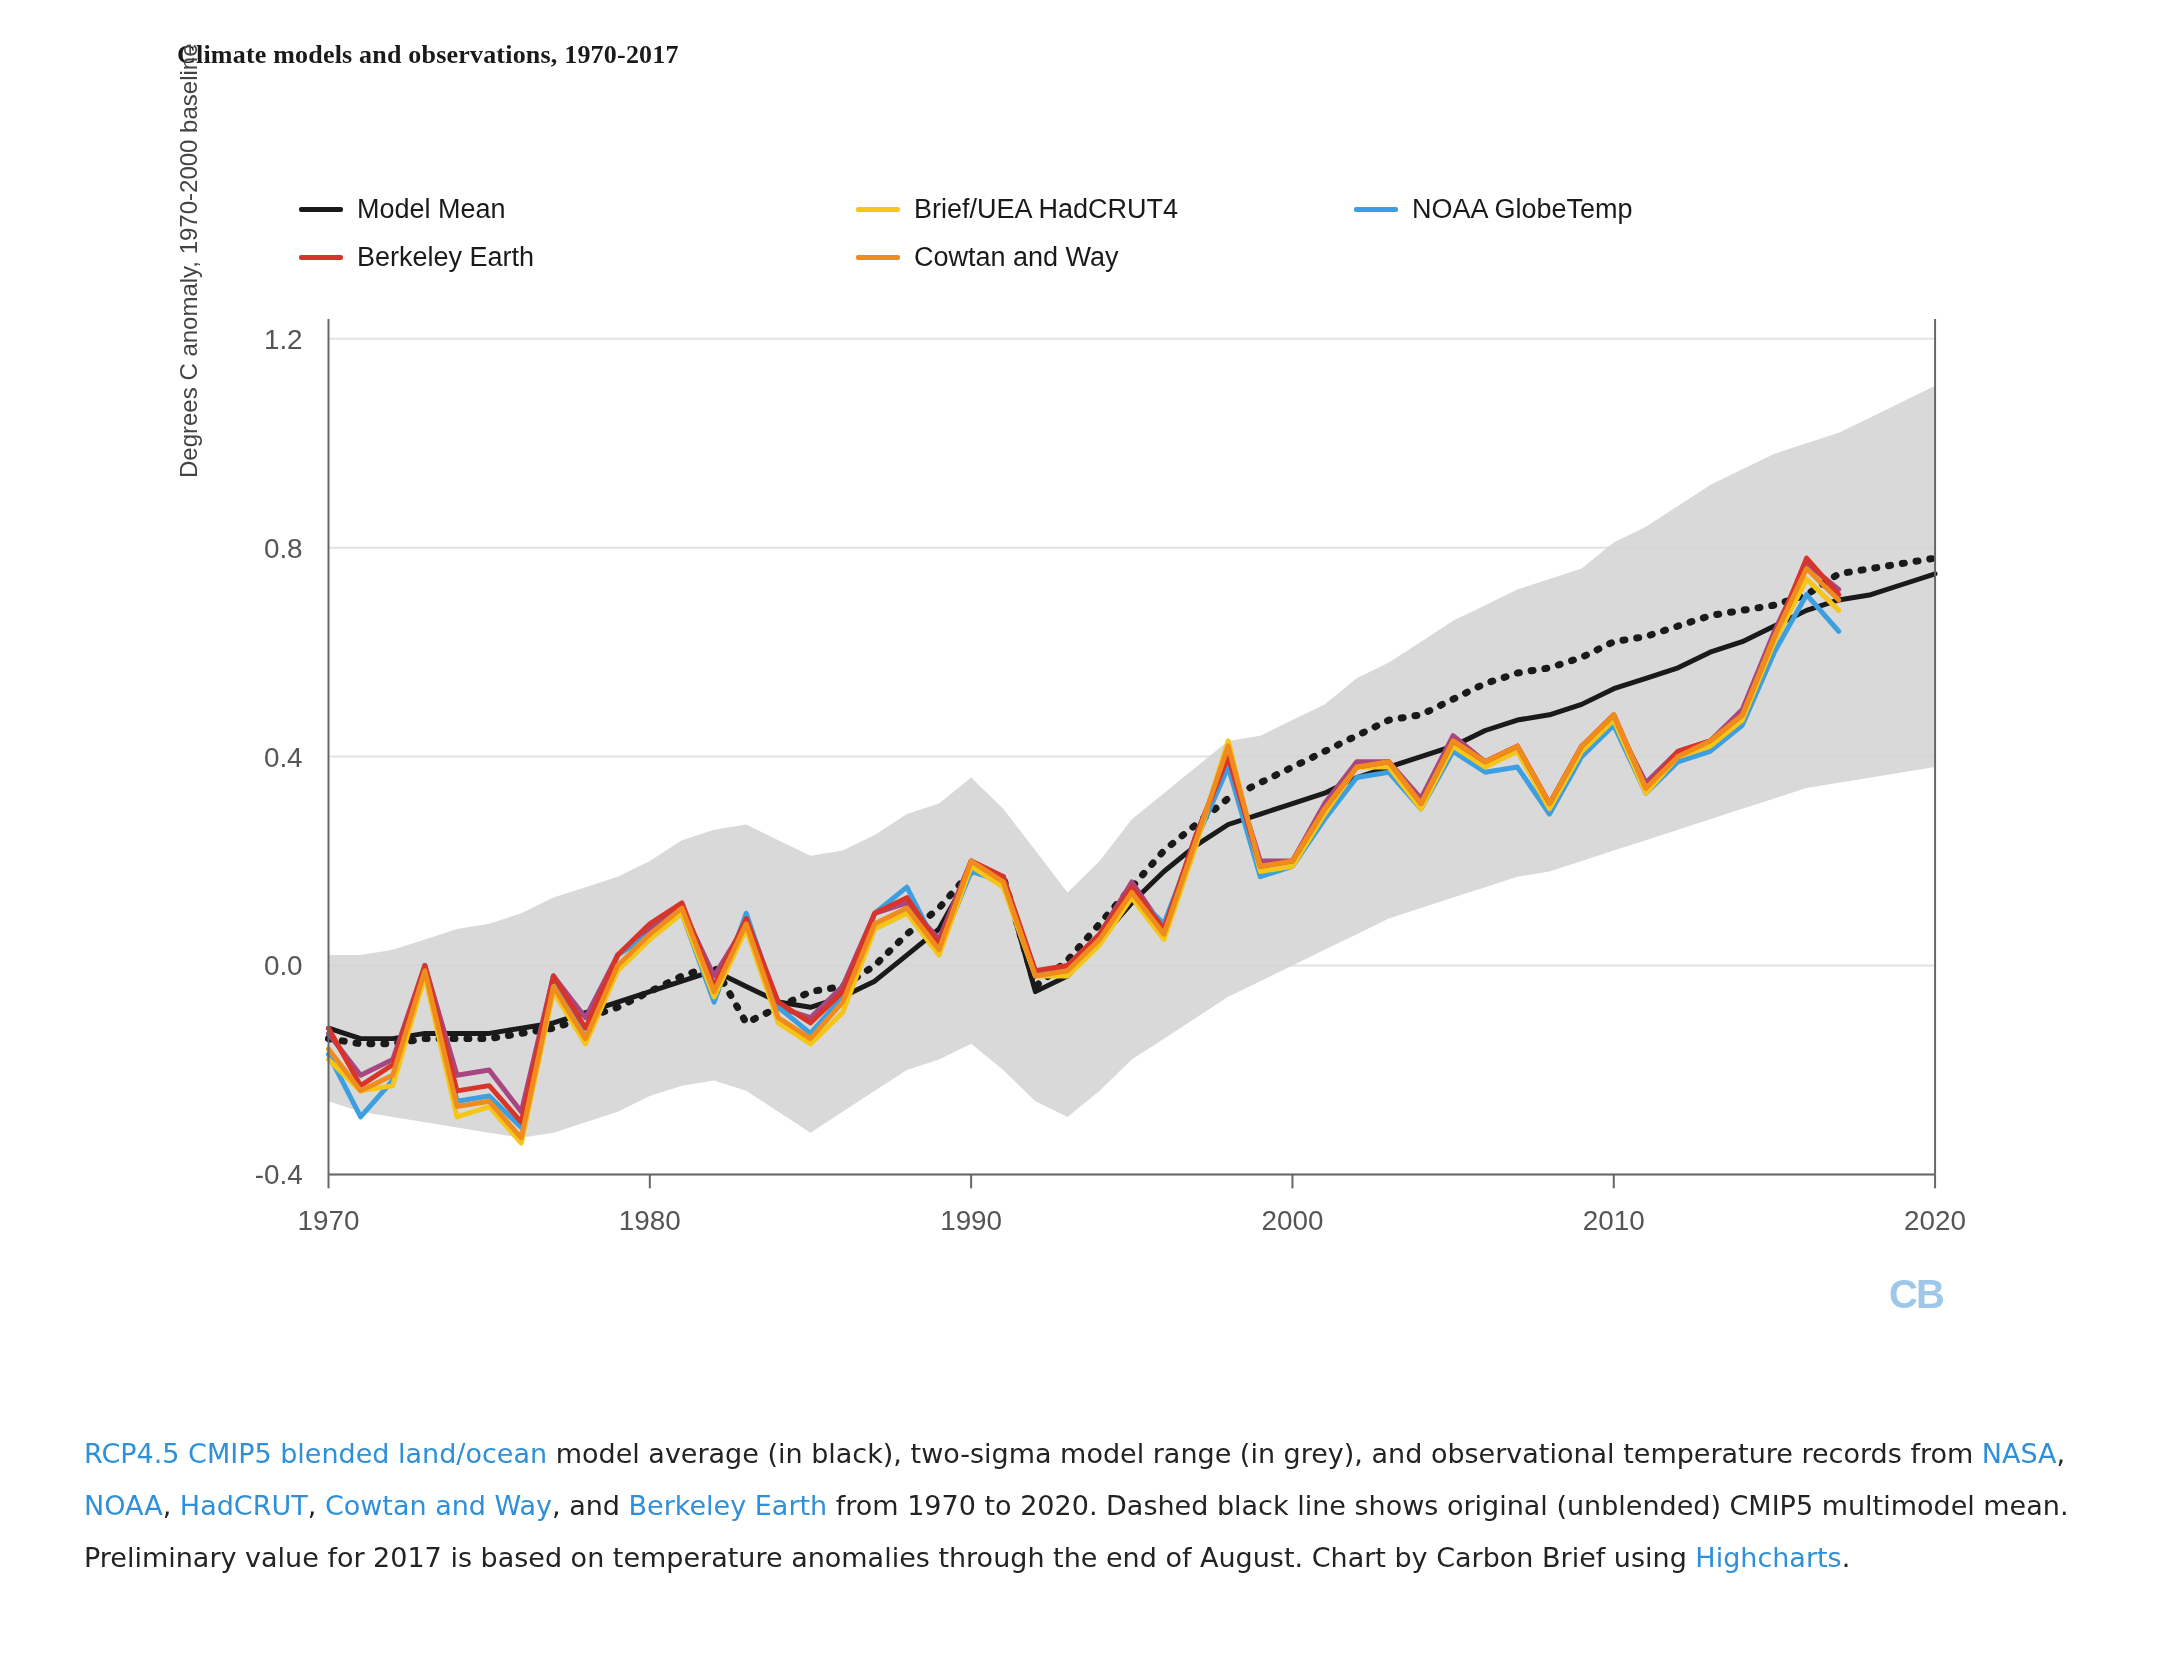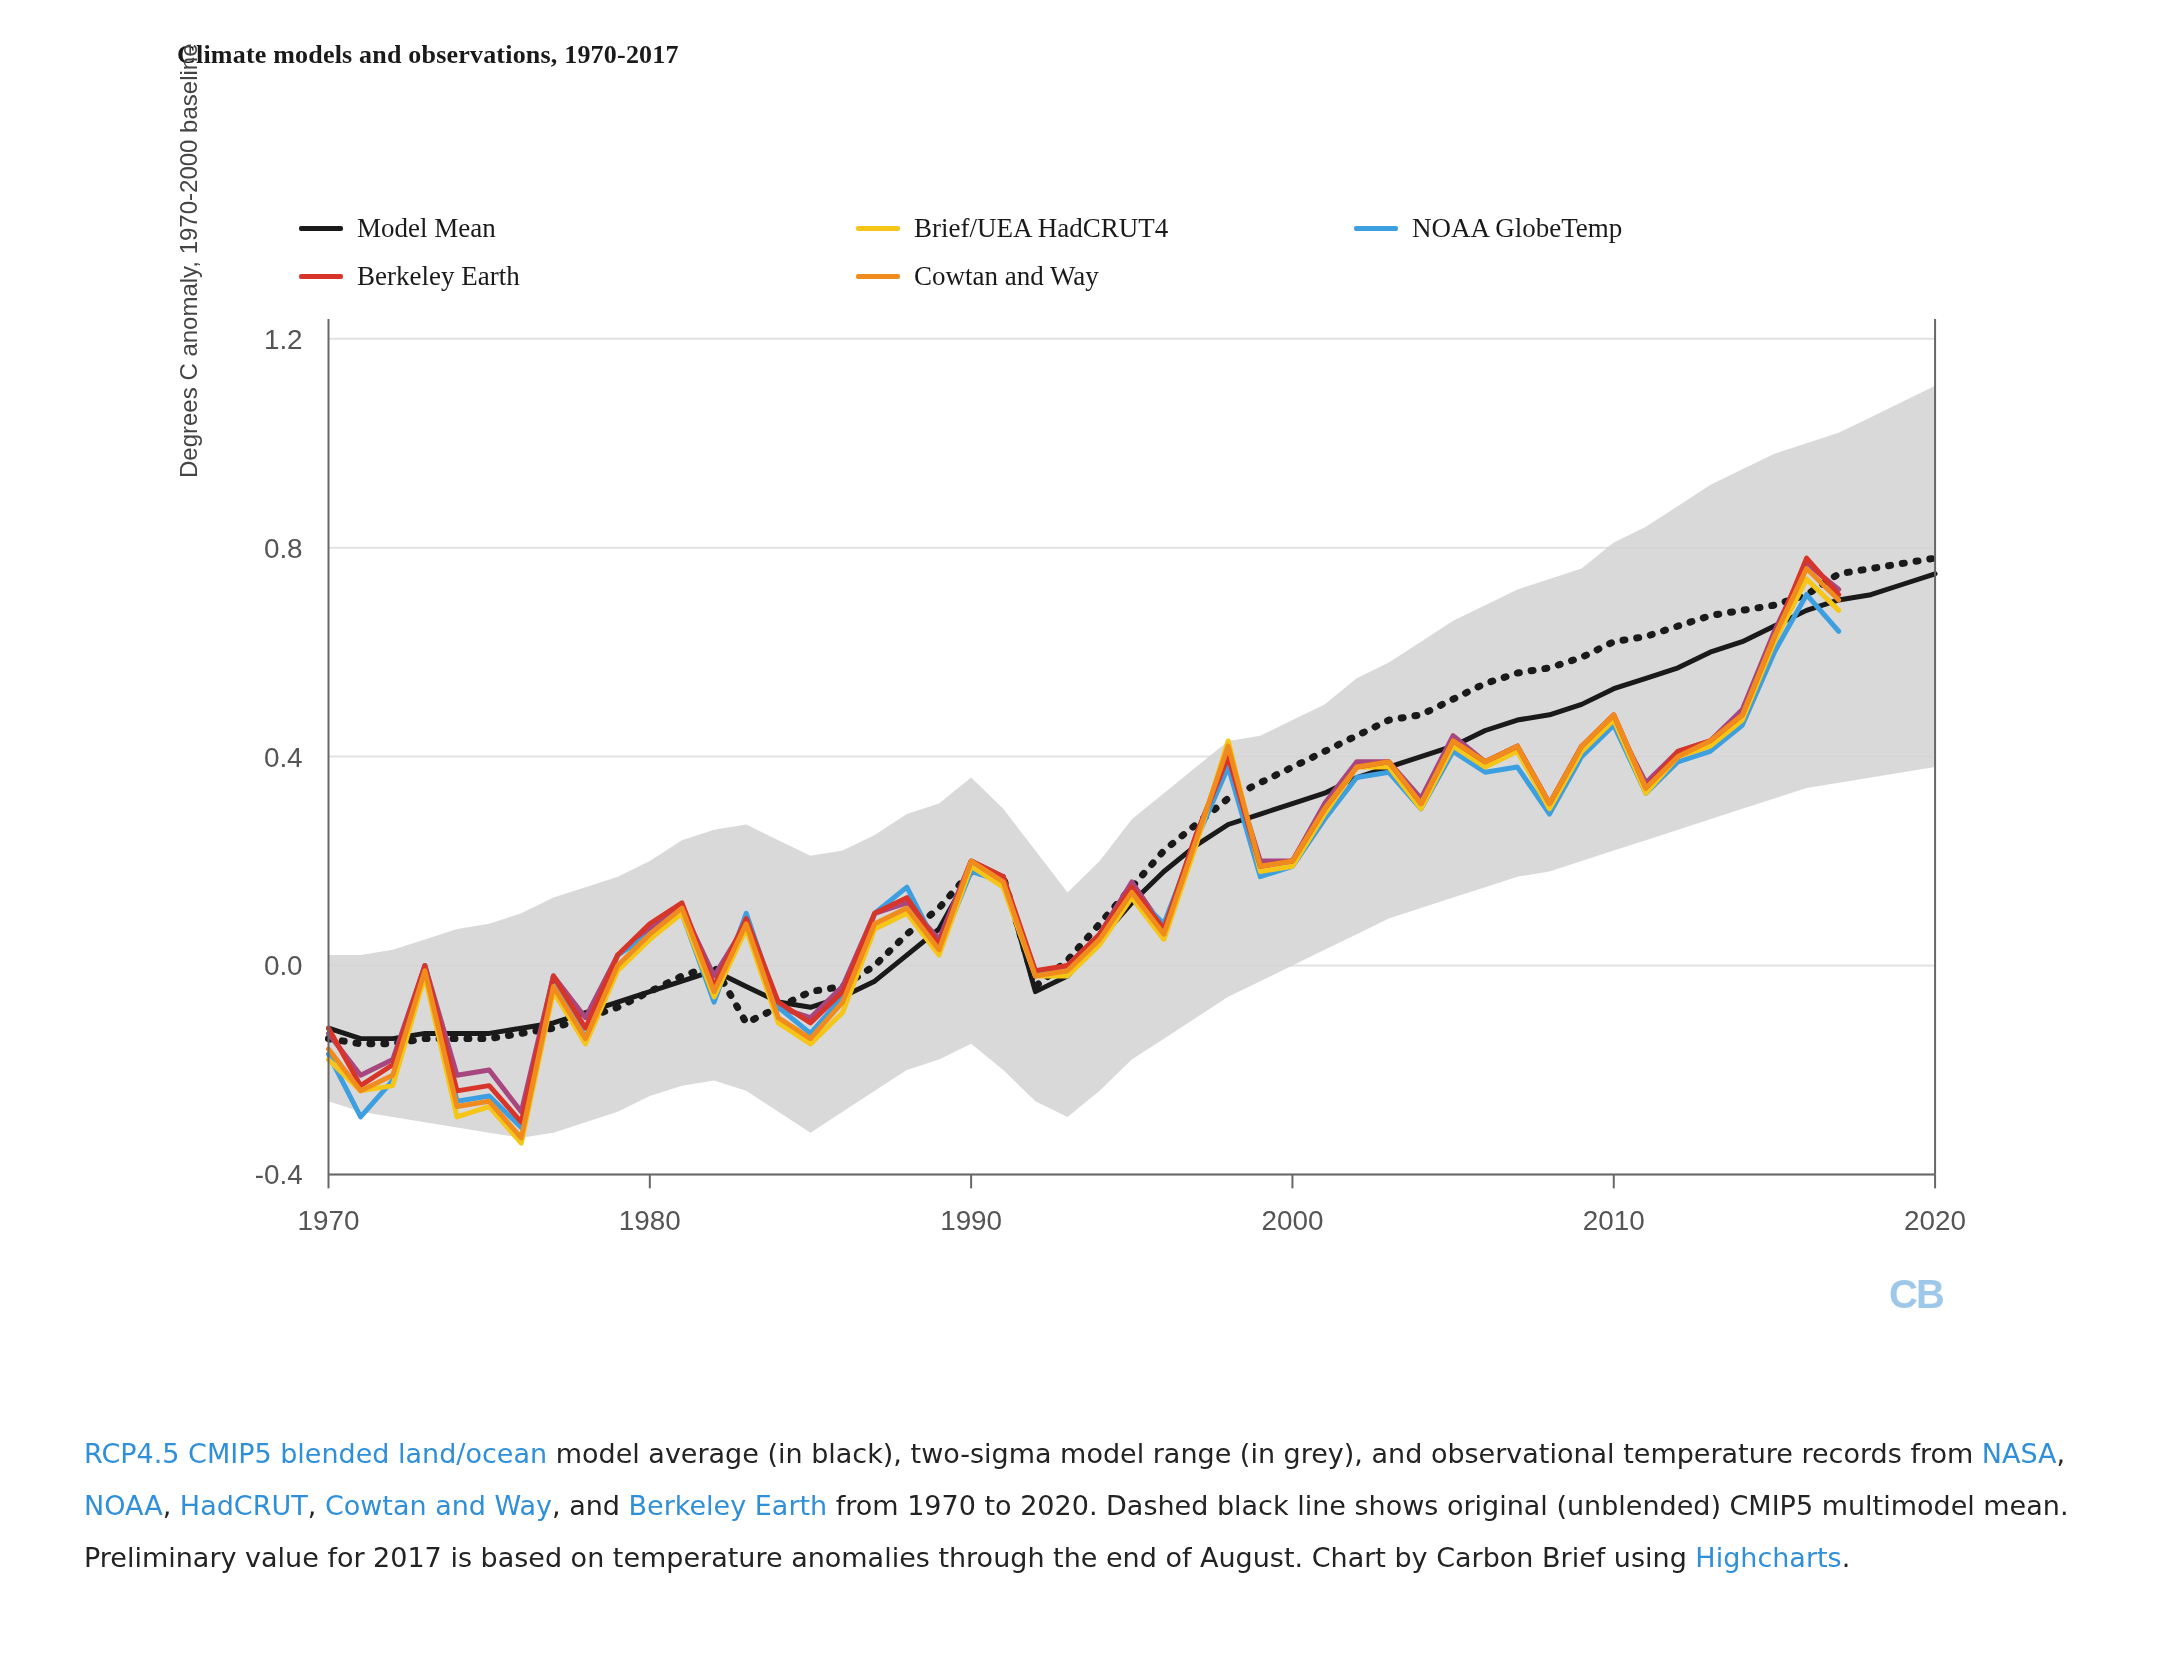--- a/index.html
+++ b/index.html
@@ -26,27 +26,27 @@
     top: 40px;
     font-family: "Liberation Serif", serif;
     font-size: 26px;
     font-weight: bold;
     color: #1a1a1a;
     letter-spacing: 0.2px;
   }
   .legend {
     position: absolute;
     left: 299px;
-    top: 204px;
+    top: 185px;
     width: 1493px;
     display: grid;
     grid-template-columns: 557px 498px 438px;
     grid-auto-rows: 48px;
     align-items: center;
-    font-family: Liberation Serif, serif;
+    font-family: Liberation Sans, sans-serif;
     font-size: 27px;
     color: #1a1a1a;
   }
   .legend-item {
     display: flex;
     align-items: center;
     gap: 14px;
   }
   .legend-swatch {
     display: inline-block;

